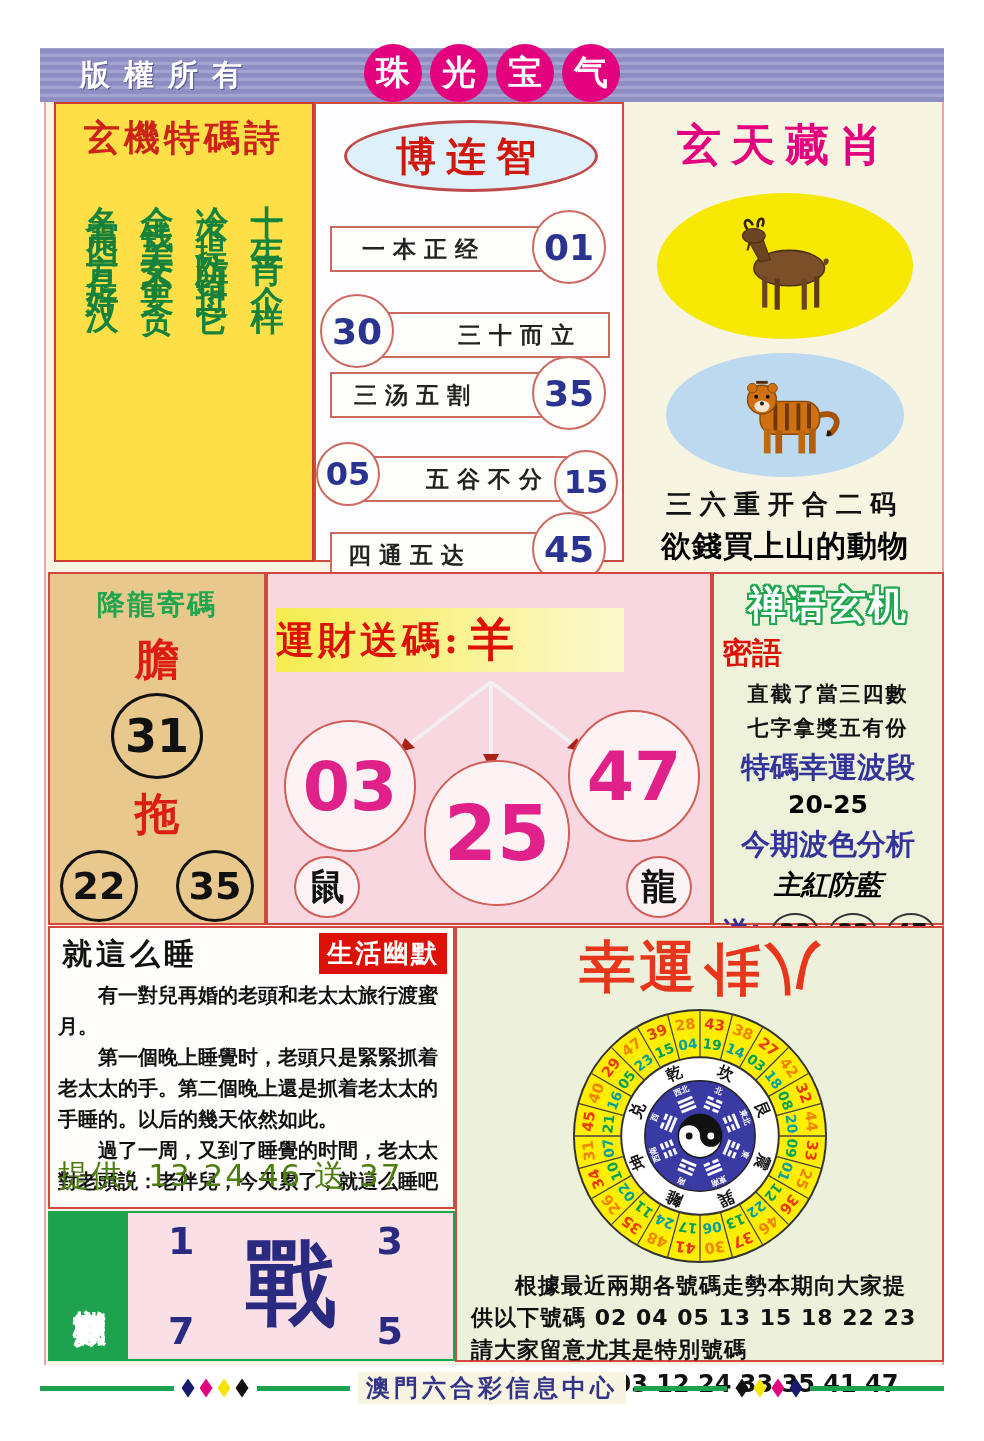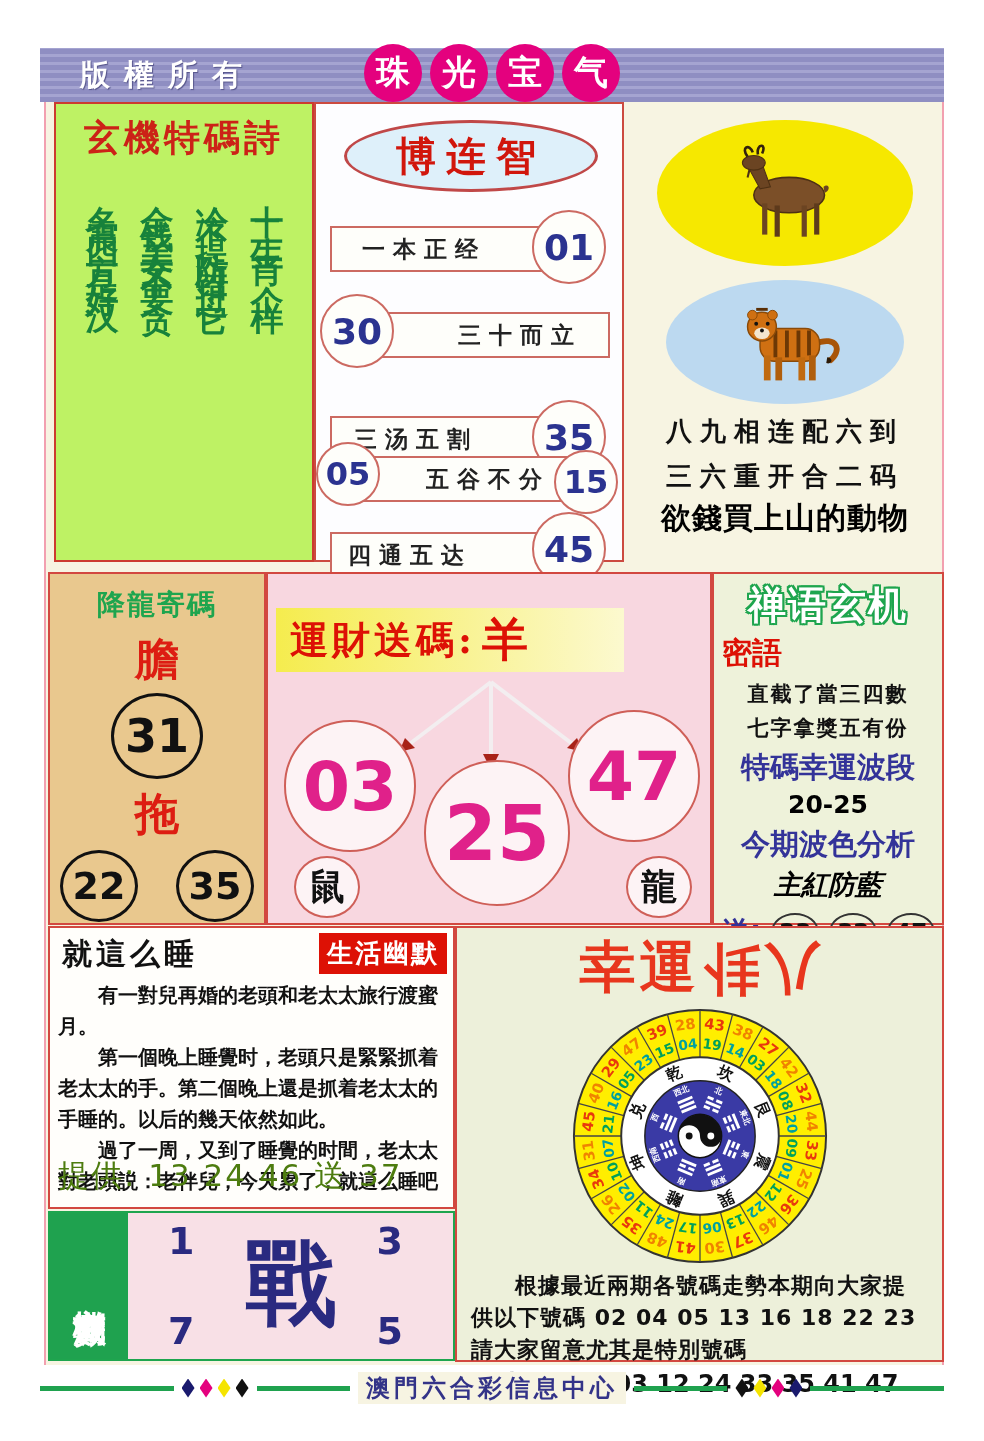--- a/index.html
+++ b/index.html
@@ -10,21 +10,21 @@
   
   .header { position:absolute; left:40px; top:48px; width:904px; height:54px;
     background:repeating-linear-gradient(0deg,#8f8ec2 0 5px,#a5a4d1 5px 8px);
     display:flex; align-items:center; justify-content:space-between; padding:0 40px; }
   .header .side-txt { color:#fff; font-size:30px; font-weight:bold; letter-spacing:14px; text-shadow:1px 1px 1px #55548a;text-align:center; }
   .title-circles { position:absolute; left:50%; top:-4px; transform:translateX(-50%); display:flex; gap:8px; }
   .title-circle { width:58px; height:58px; background:#e4017e; border-radius:50%; color:#fff;
     font-size:34px; font-weight:bold; display:flex; align-items:center; justify-content:center; }
 
   
-  .poem-box { position:absolute; left:54px; top:102px; width:260px; height:460px; background:#bef264; border:2px solid #cc3b30; padding:10px 18px; }
+  .poem-box { position:absolute; left:54px; top:102px; width:260px; height:460px; background:#fde047; border:2px solid #cc3b30; padding:10px 18px; }
   .poem-title { color:#cc2217; font-size:36px; font-weight:bold; text-align:center; letter-spacing:4px; font-family:"DejaVu Serif", serif; }
   .poem-cols { display:flex; justify-content:space-around; margin-top:16px; height:380px; }
   .poem-col { writing-mode:vertical-rl; font-size:33px; font-weight:bold; color:#17823b; letter-spacing:16px; font-family:"DejaVu Serif", serif; }
 
   .blz-box { position:absolute; left:314px; top:102px; width:310px; height:460px; background:#fdfdff; border:2px solid #cc4a40; }
   .blz-ellipse { position:absolute; left:28px; top:16px; width:254px; height:72px; border:3px solid #c04848; border-radius:50%;
     background:#def0fa; display:flex; align-items:center; justify-content:center; }
   .blz-ellipse span { color:#d1160c; font-size:40px; font-weight:bold; letter-spacing:10px; font-family:"DejaVu Serif", serif; }
   .blz-row { position:absolute; left:0; width:100%; height:50px; }
   .blz-bar { position:absolute; height:46px; border:2px solid #cc6a62; background:#fefefa; display:flex; align-items:center; }
@@ -46,21 +46,21 @@
   .jl-dan { color:#dd1d12; font-size:44px; font-weight:bold; margin-top:6px; font-family:"DejaVu Serif", serif; }
   .jl-circle { border:3px solid #111; border-radius:50%; background:transparent; display:inline-flex; align-items:center; justify-content:center;
     color:#111; font-weight:bold; }
   .jl-main { width:92px; height:86px; font-size:46px; margin-top:4px; }
   .jl-tuo { color:#dd1d12; font-size:44px; font-weight:bold; margin-top:6px; font-family:"DejaVu Serif", serif; }
   .jl-pair { display:flex; justify-content:space-between; padding:6px 10px 0 10px; }
   .jl-small { width:78px; height:72px; font-size:38px; }
 
   .yc-box { position:absolute; left:266px; top:572px; width:446px; height:353px; background:#f8d7e0; border:2px solid #d24840; }
   .yc-banner { position:absolute; left:8px; top:34px; width:348px; height:64px; background:linear-gradient(90deg,#f5ec4e,#fcf9cf);
-    display:flex; align-items:center; padding-left:14px; }
+    display:flex; align-items:center; padding-left:0; }
   .yc-banner span { color:#dd1105; font-size:38px; font-weight:bold; letter-spacing:4px; font-family:"DejaVu Serif", serif; }
   .yc-banner .sheep { font-size:46px; margin-left:6px; }
   .yc-circle { position:absolute; border:2px solid #cf5f58; border-radius:50%; background:#fdf3f5;
     display:flex; align-items:center; justify-content:center; color:#e0218a; font-weight:bold; }
   .yc-zodiac { position:absolute; border:2px solid #cf5f58; border-radius:50%; background:#fdf3f5;
     display:flex; align-items:center; justify-content:center; color:#111; font-size:36px; font-weight:bold; font-family:"DejaVu Serif", serif; }
 
   .cy-box { position:absolute; left:712px; top:572px; width:232px; height:353px; background:#eef2da; border:2px solid #d24840; text-align:center; }
   .cy-title { font-size:38px; font-weight:bold; color:#fff; letter-spacing:2px; margin-top:6px;
     text-shadow:-2px -2px 0 #1ea54e, 2px -2px 0 #1ea54e, -2px 2px 0 #1ea54e, 2px 2px 0 #1ea54e, 0 2px 0 #1ea54e, 0 -2px 0 #1ea54e, 2px 0 0 #1ea54e, -2px 0 0 #1ea54e; }
@@ -140,21 +140,21 @@
         <span>一本正经</span>
       </div>
       <div class="blz-circle" style="left:216px; top:-16px; width:74px; height:74px; font-size:36px;">01</div>
     </div>
     <div class="blz-row" style="top:208px;">
       <div class="blz-bar" style="left:42px; width:252px; justify-content:flex-end; padding-right:26px;">
         <span>三十而立</span>
       </div>
       <div class="blz-circle" style="left:4px; top:-18px; width:74px; height:74px; font-size:36px;">30</div>
     </div>
-    <div class="blz-row" style="top:268px;margin-top:44px;">
+    <div class="blz-row" style="top:268px;">
       <div class="blz-bar" style="left:14px; width:250px; padding-left:22px;">
         <span>三汤五割</span>
       </div>
       <div class="blz-circle" style="left:216px; top:-16px; width:74px; height:74px; font-size:36px;">35</div>
     </div>
     <div class="blz-row" style="top:352px;">
       <div class="blz-bar" style="left:34px; width:246px; justify-content:center; padding-left:30px;">
         <span>五谷不分</span>
       </div>
       <div class="blz-circle" style="left:0px; top:-14px; width:64px; height:64px; font-size:32px;">05</div>
@@ -162,20 +162,21 @@
     </div>
     <div class="blz-row" style="top:428px;">
       <div class="blz-bar" style="left:14px; width:250px; padding-left:16px;">
         <span>四通五达</span>
       </div>
       <div class="blz-circle" style="left:216px; top:-20px; width:74px; height:74px; font-size:36px;">45</div>
     </div>
   </div>
 
   <div class="xtcx">
+    <div class="xtcx-title">玄天藏肖</div>
     <div class="animal-ellipse ellipse-yellow">
       <svg width="150" height="104" viewBox="0 0 140 100">
         <ellipse cx="74" cy="52" rx="34" ry="17" fill="#7b4f28" stroke="#4d3014" stroke-width="1.5"></ellipse>
         <rect x="48" y="60" width="5" height="30" fill="#6b4422"></rect>
         <rect x="60" y="62" width="5" height="30" fill="#5d3a1c"></rect>
         <rect x="86" y="62" width="5" height="30" fill="#6b4422"></rect>
         <rect x="98" y="60" width="5" height="30" fill="#5d3a1c"></rect>
         <polygon points="46,46 34,24 48,22 56,44" fill="#6b4422" stroke="#4d3014" stroke-width="1"></polygon>
         <ellipse cx="40" cy="21" rx="11" ry="7" fill="#6b4422" stroke="#4d3014" stroke-width="1"></ellipse>
         <path d="M34,15 C27,6 36,2 39,11" fill="none" stroke="#33220c" stroke-width="2.5"></path>
@@ -200,21 +201,20 @@
         <circle cx="46" cy="34" r="15" fill="#cf7012" stroke="#8a4a08" stroke-width="1.5"></circle>
         <circle cx="36" cy="22" r="5" fill="#cf7012" stroke="#8a4a08" stroke-width="1"></circle>
         <circle cx="57" cy="22" r="5" fill="#cf7012" stroke="#8a4a08" stroke-width="1"></circle>
         <ellipse cx="46" cy="41" rx="8" ry="6" fill="#f3e6d0"></ellipse>
         <circle cx="40" cy="31" r="2" fill="#111"></circle>
         <circle cx="52" cy="31" r="2" fill="#111"></circle>
         <circle cx="46" cy="38" r="2" fill="#111"></circle>
         <line x1="40" y1="16" x2="52" y2="16" stroke="#5a2e04" stroke-width="3"></line>
       </svg>
     </div>
-    <div class="xtcx-line">八九相连配六到</div>
     <div class="xtcx-line">三六重开合二码</div>
     <div class="xtcx-bottom">欲錢買上山的動物</div>
   </div>
 
   <div class="jl-box">
     <div class="jl-title">降龍寄碼</div>
     <div class="jl-dan">膽</div>
     <div>
       <div class="jl-circle jl-main">31</div>
     </div>
@@ -437,21 +437,21 @@
           </g>
           <g transform="rotate(-90)">
             <circle cx="0" cy="0" r="22" fill="#fff" stroke="#111" stroke-width="1.5"></circle>
             <path d="M0,-22 A22,22 0 1 1 0,22 A11,11 0 0 1 0,0 A11,11 0 0 0 0,-22 Z" fill="#111"></path>
             <circle cx="0" cy="-11" r="3.5" fill="#111"></circle>
             <circle cx="0" cy="11" r="3.5" fill="#fff"></circle>
           </g>
         </svg>
     </div>
     <div class="bg-note">
-      <p>根據最近兩期各號碼走勢本期向大家提供以下號碼 02 04 05 13 16 18 22 23 請大家留意尤其是特別號碼</p>
+      <p>根據最近兩期各號碼走勢本期向大家提供以下號碼 02 04 05 13 15 18 22 23 請大家留意尤其是特別號碼</p>
     </div>
     <div class="bg-zhisong">直送號碼: 03 12 24 33 35 41 47</div>
   </div>
 
   <div class="footer">
     <div class="f-line"></div>
     <span id="diamonds-left" style="display:flex; gap:5px;">
         <span class="diamond" style="background: rgb(26, 26, 110);"></span>
         <span class="diamond" style="background: rgb(228, 1, 126);"></span>
         <span class="diamond" style="background: rgb(245, 228, 0);"></span>

